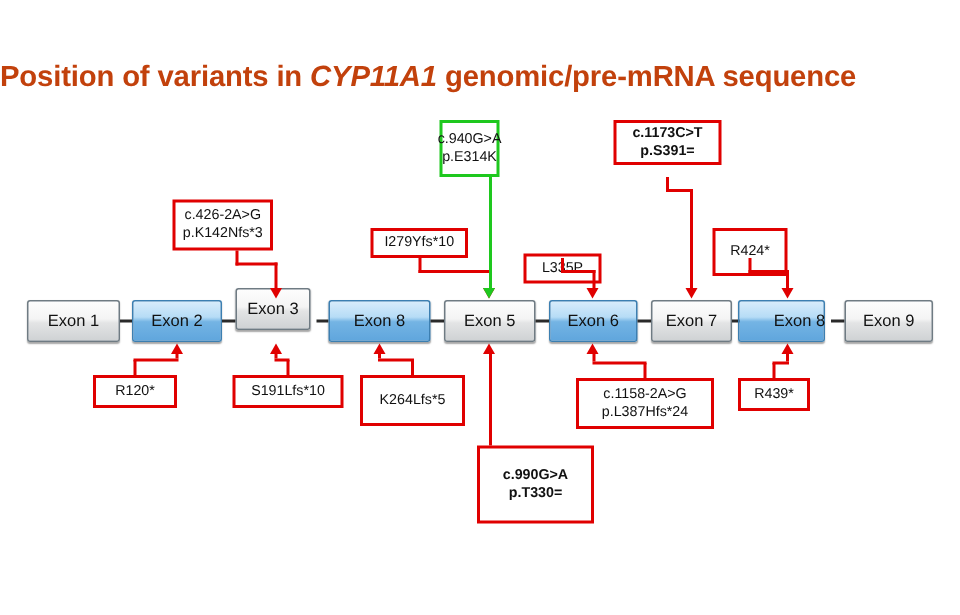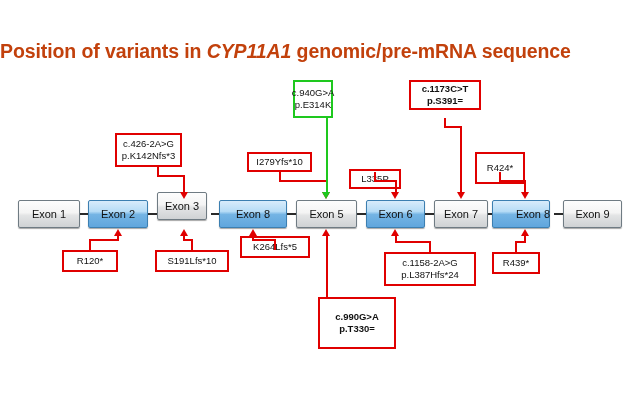--- a/index.html
+++ b/index.html
@@ -159,21 +159,21 @@
       <div class="hline" style="left: 89px; top: 239px; width: 30px;"></div>
       <div class="vline" style="left: 117px; top: 235px; height: 4px;"></div>
       <div class="arrowhead up" style="left: 113.5px; top: 229px;"></div>
       <div class="anno" style="left: 155px; top: 250px; width: 74px; height: 22px;">
         <span class="ln">S191Lfs*10</span>
       </div>
       <div class="vline" style="left: 191px; top: 240px; height: 10px;"></div>
       <div class="hline" style="left: 183px; top: 239px; width: 10px;"></div>
       <div class="vline" style="left: 183px; top: 235px; height: 4px;"></div>
       <div class="arrowhead up" style="left: 179.5px; top: 229px;"></div>
-      <div class="anno" style="left: 240px; top: 236px; width: 70px; height: 22px;">
+      <div class="anno" style="left: 240px; top: 250px; width: 70px; height: 34px;">
         <span class="ln">K264Lfs*5</span>
       </div>
       <div class="vline" style="left: 274px; top: 240px; height: 10px;"></div>
       <div class="hline" style="left: 252px; top: 239px; width: 24px;"></div>
       <div class="vline" style="left: 252px; top: 235px; height: 4px;"></div>
       <div class="arrowhead up" style="left: 248.5px; top: 229px;"></div>
       <div class="anno bold" style="left: 318px; top: 297px; width: 78px; height: 52px;">
         <span class="ln">c.990G&gt;A</span>
         <span class="ln">p.T330=</span>
       </div>

